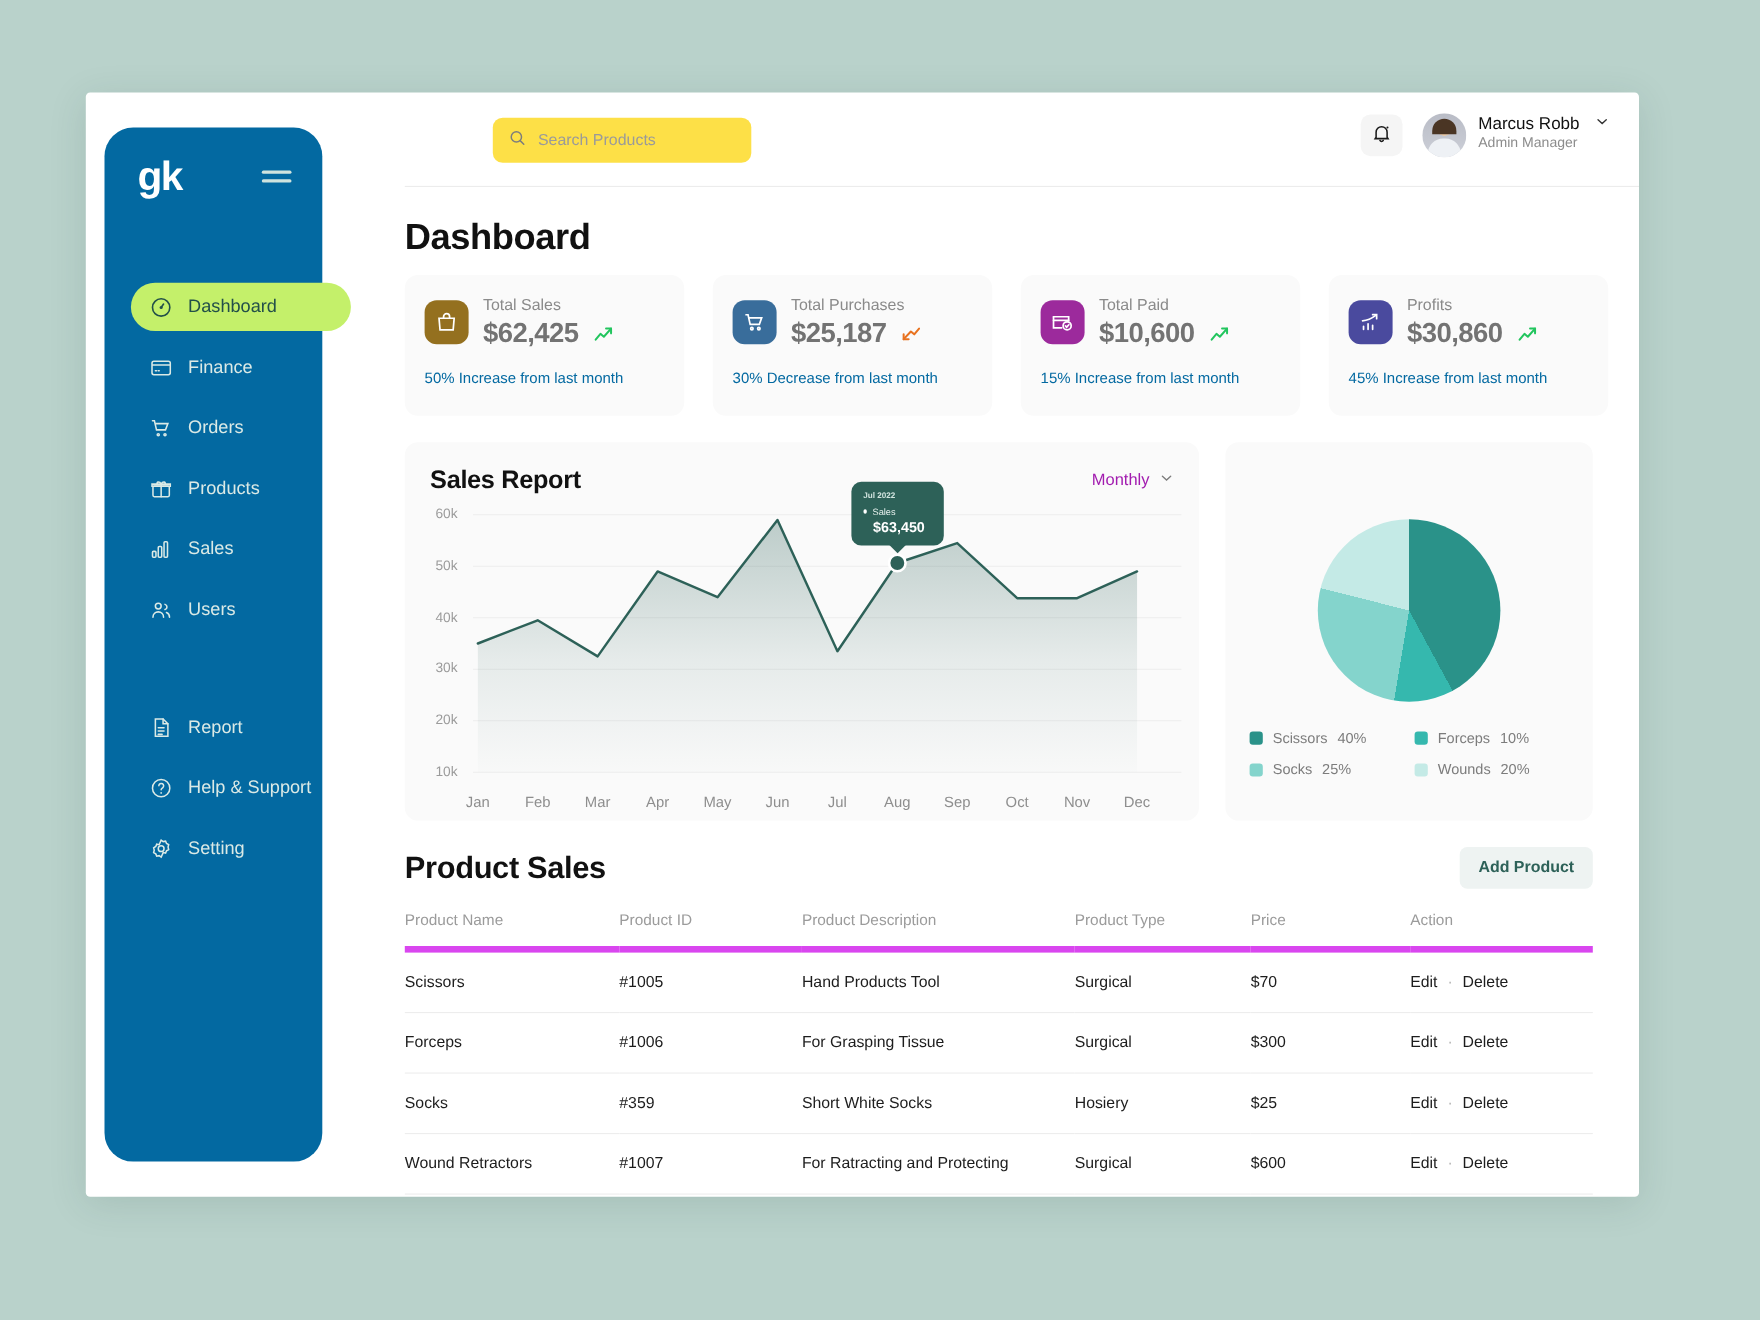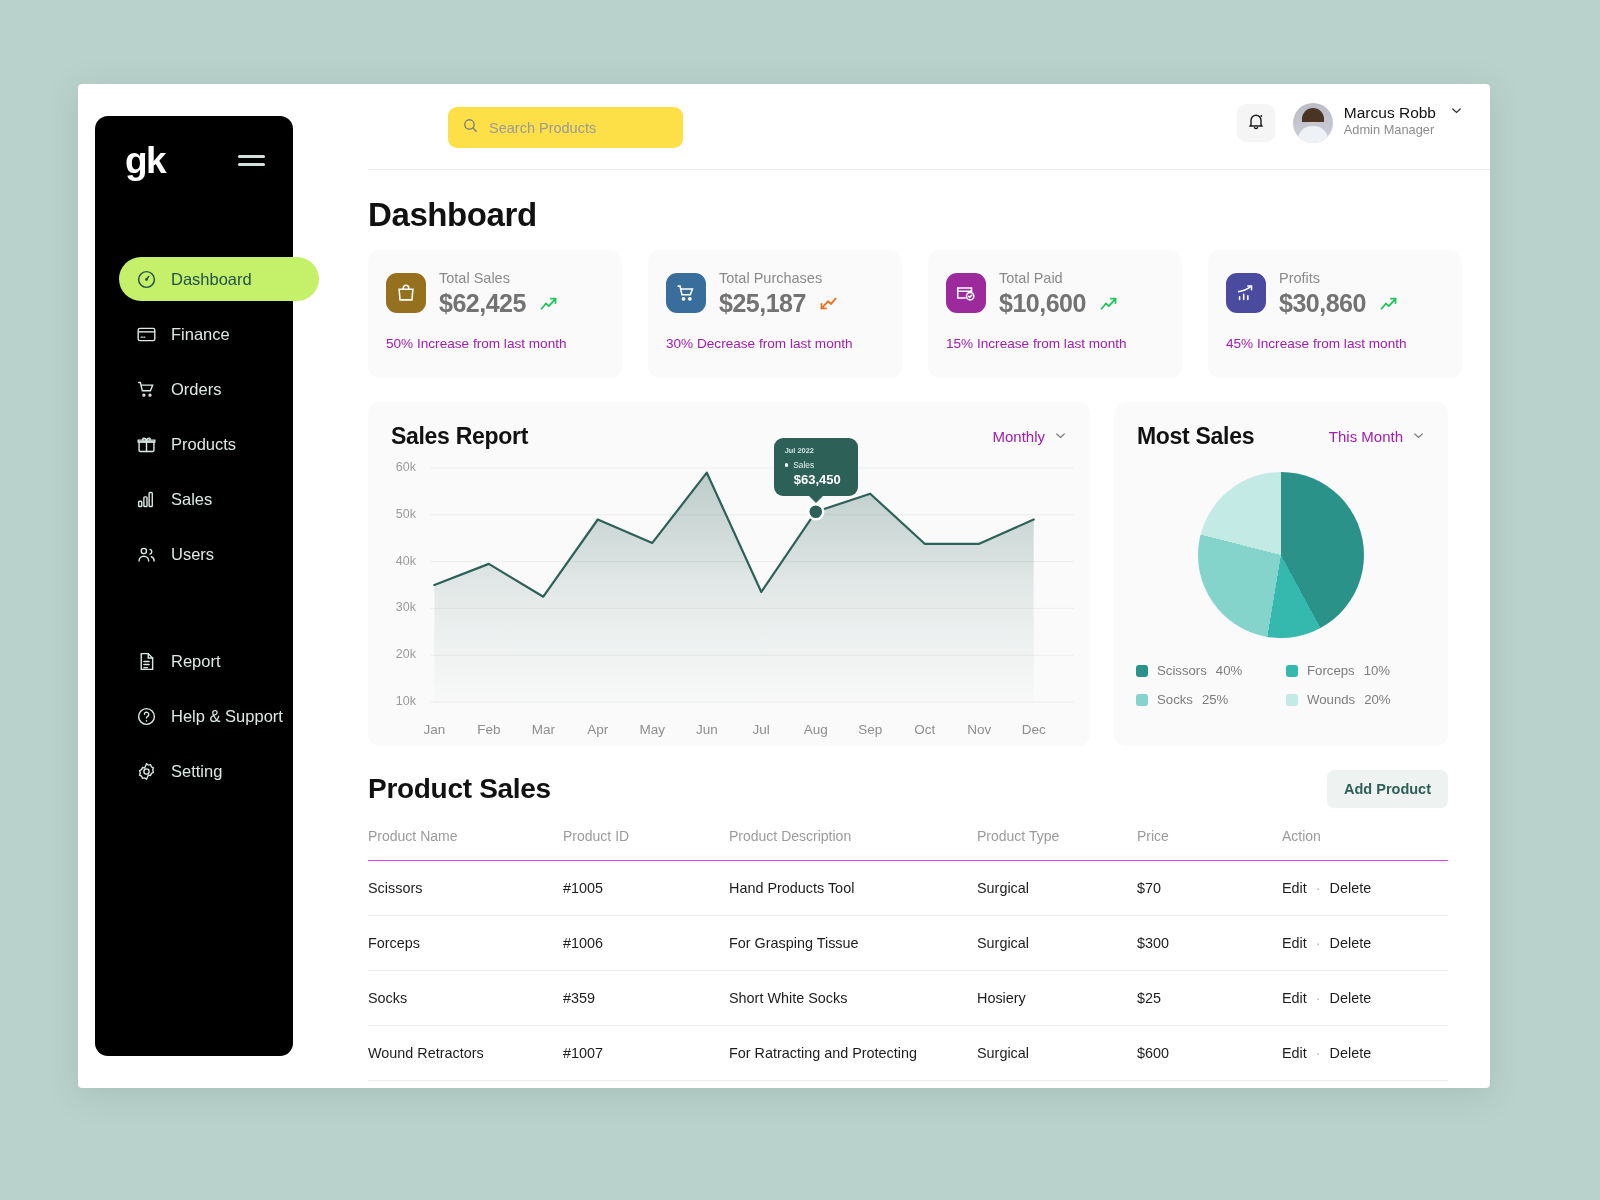--- a/index.html
+++ b/index.html
@@ -17,22 +17,22 @@
     border-radius: 4px;
     box-shadow: 0 6px 34px rgba(40,70,60,.13);
     overflow: hidden;
   }
 
   
   #sidebar {
     position: absolute;
     left: 17px; top: 32px;
     width: 198px; height: 940px;
-    background: #000000;
-    border-radius: 13px;
+    background: #0369a1;
+    border-radius: 26px;
     padding: 0;
   }
   .logo-row {
     display: flex; align-items: center; justify-content: space-between;
     padding: 26px 28px 0 30px;
   }
   .logo-text {
     color: #fff; font-size: 37px; font-weight: 700;
     letter-spacing: -1.5px; line-height: 1;
   }
@@ -121,21 +121,21 @@
   .stat-top { display: flex; align-items: center; gap: 13px; }
   .stat-icon {
     width: 40px; height: 40px; border-radius: 11px; flex: 0 0 40px;
     display: flex; align-items: center; justify-content: center;
   }
   .stat-icon svg { width: 22px; height: 22px; }
   .stat-label { font-size: 14.5px; color: #8a8a8a; line-height: 1.3; }
   .stat-valrow { display: flex; align-items: center; gap: 12px; margin-top: 1px; }
   .stat-value { font-size: 25px; font-weight: 700; color: #737373; letter-spacing: -.5px; }
   .trend svg { width: 21px; height: 21px; display: block; }
-  .stat-note { font-size: 13.6px; color: #a21caf; margin-top: 18px; }
+  .stat-note { font-size: 13.6px; color: #0369a1; margin-top: 18px; }
 
   
   #panel-line {
     position: absolute; left: 0; top: 232px;
     width: 722px; height: 344px;
     background: #fafafa; border-radius: 12px;
   }
   #panel-pie {
     position: absolute; left: 746px; top: 232px;
     width: 334px; height: 344px;
@@ -191,21 +191,21 @@
     background: #eef3f2; color: #2d6158; border: none;
     font-family: "Liberation Sans", sans-serif;
     font-size: 14.5px; font-weight: 700;
     padding: 11px 17px; border-radius: 7px; cursor: pointer;
   }
   #ptable { position: absolute; left: 0; top: 658px; width: 1080px; border-collapse: collapse; }
   #ptable th {
     text-align: left; font-size: 14px; font-weight: 400; color: #9b9b9b;
     padding: 0 0 16px 0;
   }
-  #ptable thead tr { border-bottom: 1px solid #d946ef; }
+  #ptable thead tr { border-bottom: 6px solid #d946ef; }
   #ptable td { font-size: 14.4px; color: #1d1d1d; padding: 19px 0; }
   #ptable tbody tr { border-bottom: 1px solid #ededed; }
   .act { display: flex; align-items: center; gap: 9px; }
   .act a { color: #1d1d1d; text-decoration: none; cursor: pointer; }
   .act s { color: #b5b5b5; text-decoration: none; }
   .c1{width:195px}.c2{width:166px}.c3{width:248px}.c4{width:160px}.c5{width:145px}
 </style>
 </head>
 <body>
 
@@ -495,31 +495,20 @@
           <div class="tt-ser">
               <i></i>
               <span>Sales</span>
             </div>
           <div class="tt-val">$63,450</div>
         </div>
       <div class="ylab" style="left: 14px; top: 6px;">60k</div><div class="ylab" style="left: 14px; top: 52.8px;">50k</div><div class="ylab" style="left: 14px; top: 99.6px;">40k</div><div class="ylab" style="left: 14px; top: 146.4px;">30k</div><div class="ylab" style="left: 14px; top: 193.2px;">20k</div><div class="ylab" style="left: 14px; top: 240px;">10k</div><div class="xlab" style="left: 43.3587px;">Jan</div><div class="xlab" style="left: 97.8426px;">Feb</div><div class="xlab" style="left: 152.327px;">Mar</div><div class="xlab" style="left: 206.81px;">Apr</div><div class="xlab" style="left: 261.294px;">May</div><div class="xlab" style="left: 315.778px;">Jun</div><div class="xlab" style="left: 370.262px;">Jul</div><div class="xlab" style="left: 424.746px;">Aug</div><div class="xlab" style="left: 479.23px;">Sep</div><div class="xlab" style="left: 533.714px;">Oct</div><div class="xlab" style="left: 588.198px;">Nov</div><div class="xlab" style="left: 642.682px;">Dec</div></div>
     </section>
 
     <section id="panel-pie">
-      <div class="panel-head">
-        <div class="panel-title">Most Sales</div>
-        <div class="dropdown">
-          <span>This Month</span>
-          <span>
-            <svg width="15" height="15" viewBox="0 0 24 24" fill="none" stroke="#7d7d7d" stroke-width="2" stroke-linecap="round">
-                <path d="M6 9.5l6 5.5 6-5.5"></path>
-              </svg>
-          </span>
-        </div>
-      </div>
       <div id="pie-wrap">
         <div id="pie" style="background: conic-gradient(rgb(42, 146, 137) 0deg, rgb(42, 146, 137) 151.58deg, rgb(53, 184, 174) 151.58deg, rgb(53, 184, 174) 189.47deg, rgb(132, 212, 204) 189.47deg, rgb(132, 212, 204) 284.21deg, rgb(196, 234, 230) 284.21deg, rgb(196, 234, 230) 360deg);"></div>
         <div id="legend">
             <div class="leg">
               <i style="background:#2a9289"></i>
               <span>Scissors</span>
               <b>40%</b>
             </div>
             <div class="leg">
               <i style="background:#35b8ae"></i>

